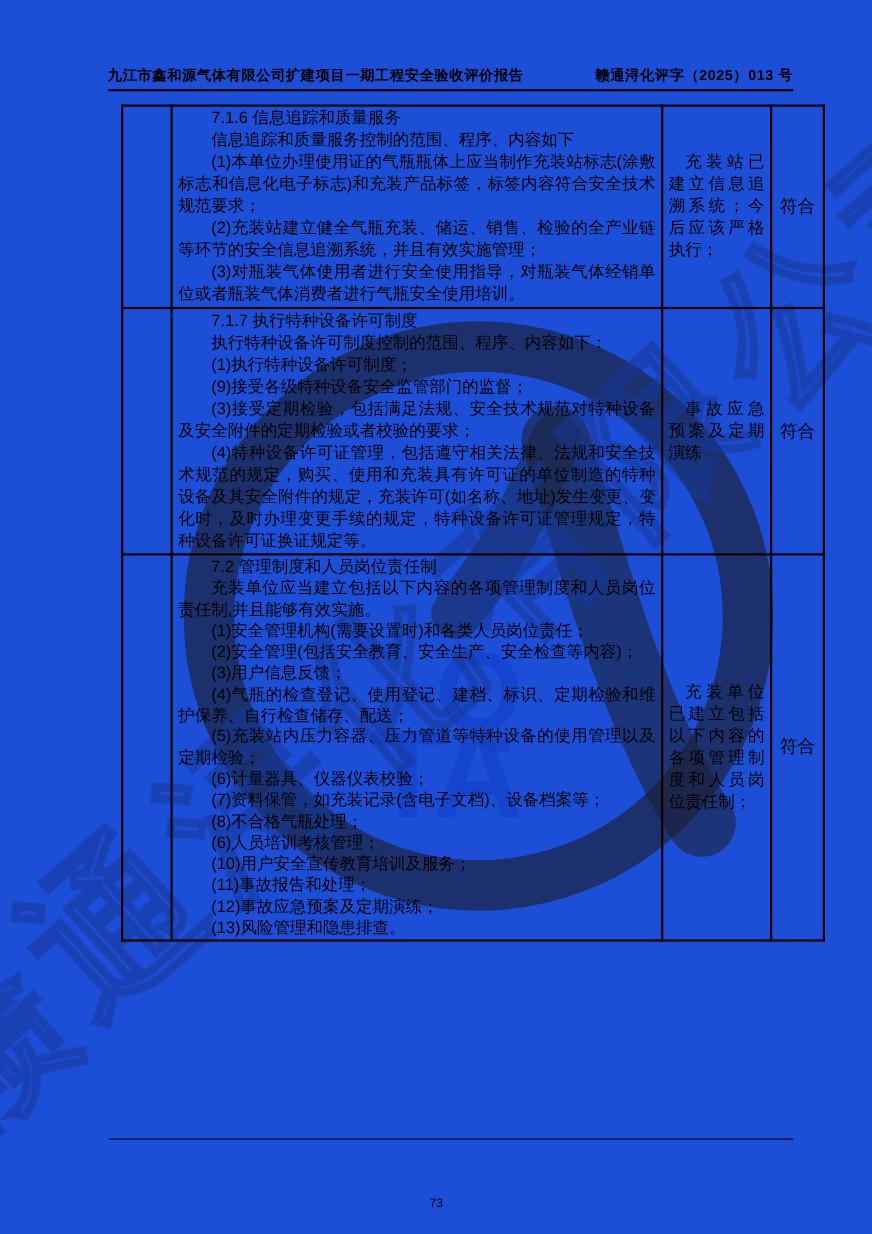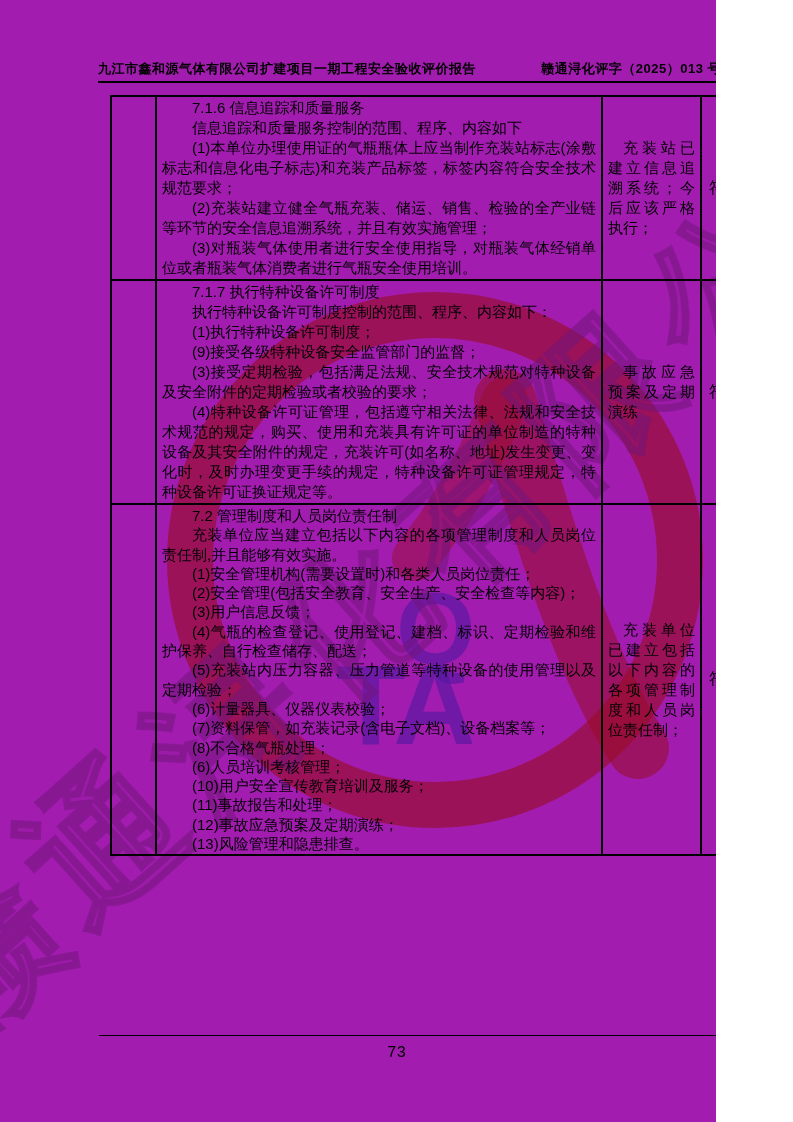--- a/index.html
+++ b/index.html
@@ -1,17 +1,17 @@
 <!DOCTYPE html>
 <html><head>
 <meta charset="utf-8">
 <style>
   html,body{margin:0;padding:0;background:#fff;}
   .page{
-    position:relative;width:716px;height:1122px;background:#a21caf;overflow:hidden;
+    position:relative;width:793px;height:1122px;background:#1d4ed8;overflow:hidden;
     font-family:"Liberation Sans",sans-serif;color:#000;
   }
   
   .header{
     position:absolute;left:98px;top:56px;width:623px;height:22px;
     border-bottom:2px solid #000;
     display:flex;justify-content:space-between;align-items:flex-end;
     font-size:13px;font-weight:bold;letter-spacing:.5px;padding-bottom:3px;
   }
   
@@ -33,21 +33,21 @@
   }
   tr.row-3 .para{line-height:19.3px;}
   td.eval-cell{padding:0 5px;}
   .eval-text{
     font-size:15px;line-height:20px;text-indent:1em;
     text-align:justify;text-justify:inter-ideograph;margin:0;
   }
   td.concl-cell{text-align:center;font-size:16px;}
   
   .footer-rule{position:absolute;left:99px;top:1035px;width:622px;border-top:1.5px solid #000;}
-  .page-number{position:absolute;left:0;top:1044px;width:793px;text-align:center;font-size:16px;font-family:Liberation Mono, monospace;}
+  .page-number{position:absolute;left:0;top:1088px;width:793px;text-align:center;font-size:11px;}
   
   .watermark{position:absolute;inset:0;pointer-events:none;mix-blend-mode:multiply;}
   .wm-ring{
     position:absolute;left:167px;top:292px;width:536px;height:536px;border-radius:50%;
     border:46px solid rgba(238,96,53,0.62);box-sizing:border-box;
   }
   .wm-figure{position:absolute;left:0;top:0;}
   .wm-letter-q{
     position:absolute;left:396px;top:578px;font-size:102px;line-height:1;font-weight:bold;
     color:rgba(125,205,235,0.60);

